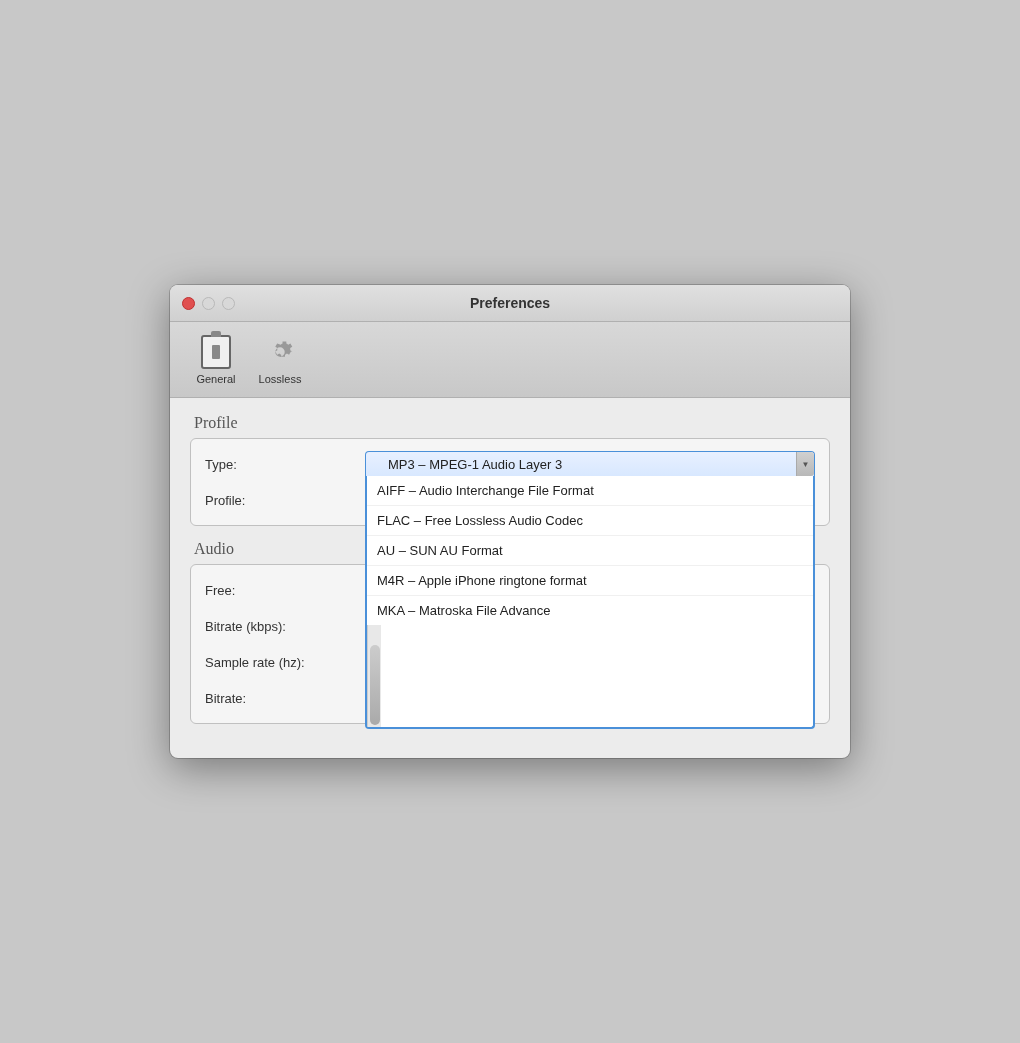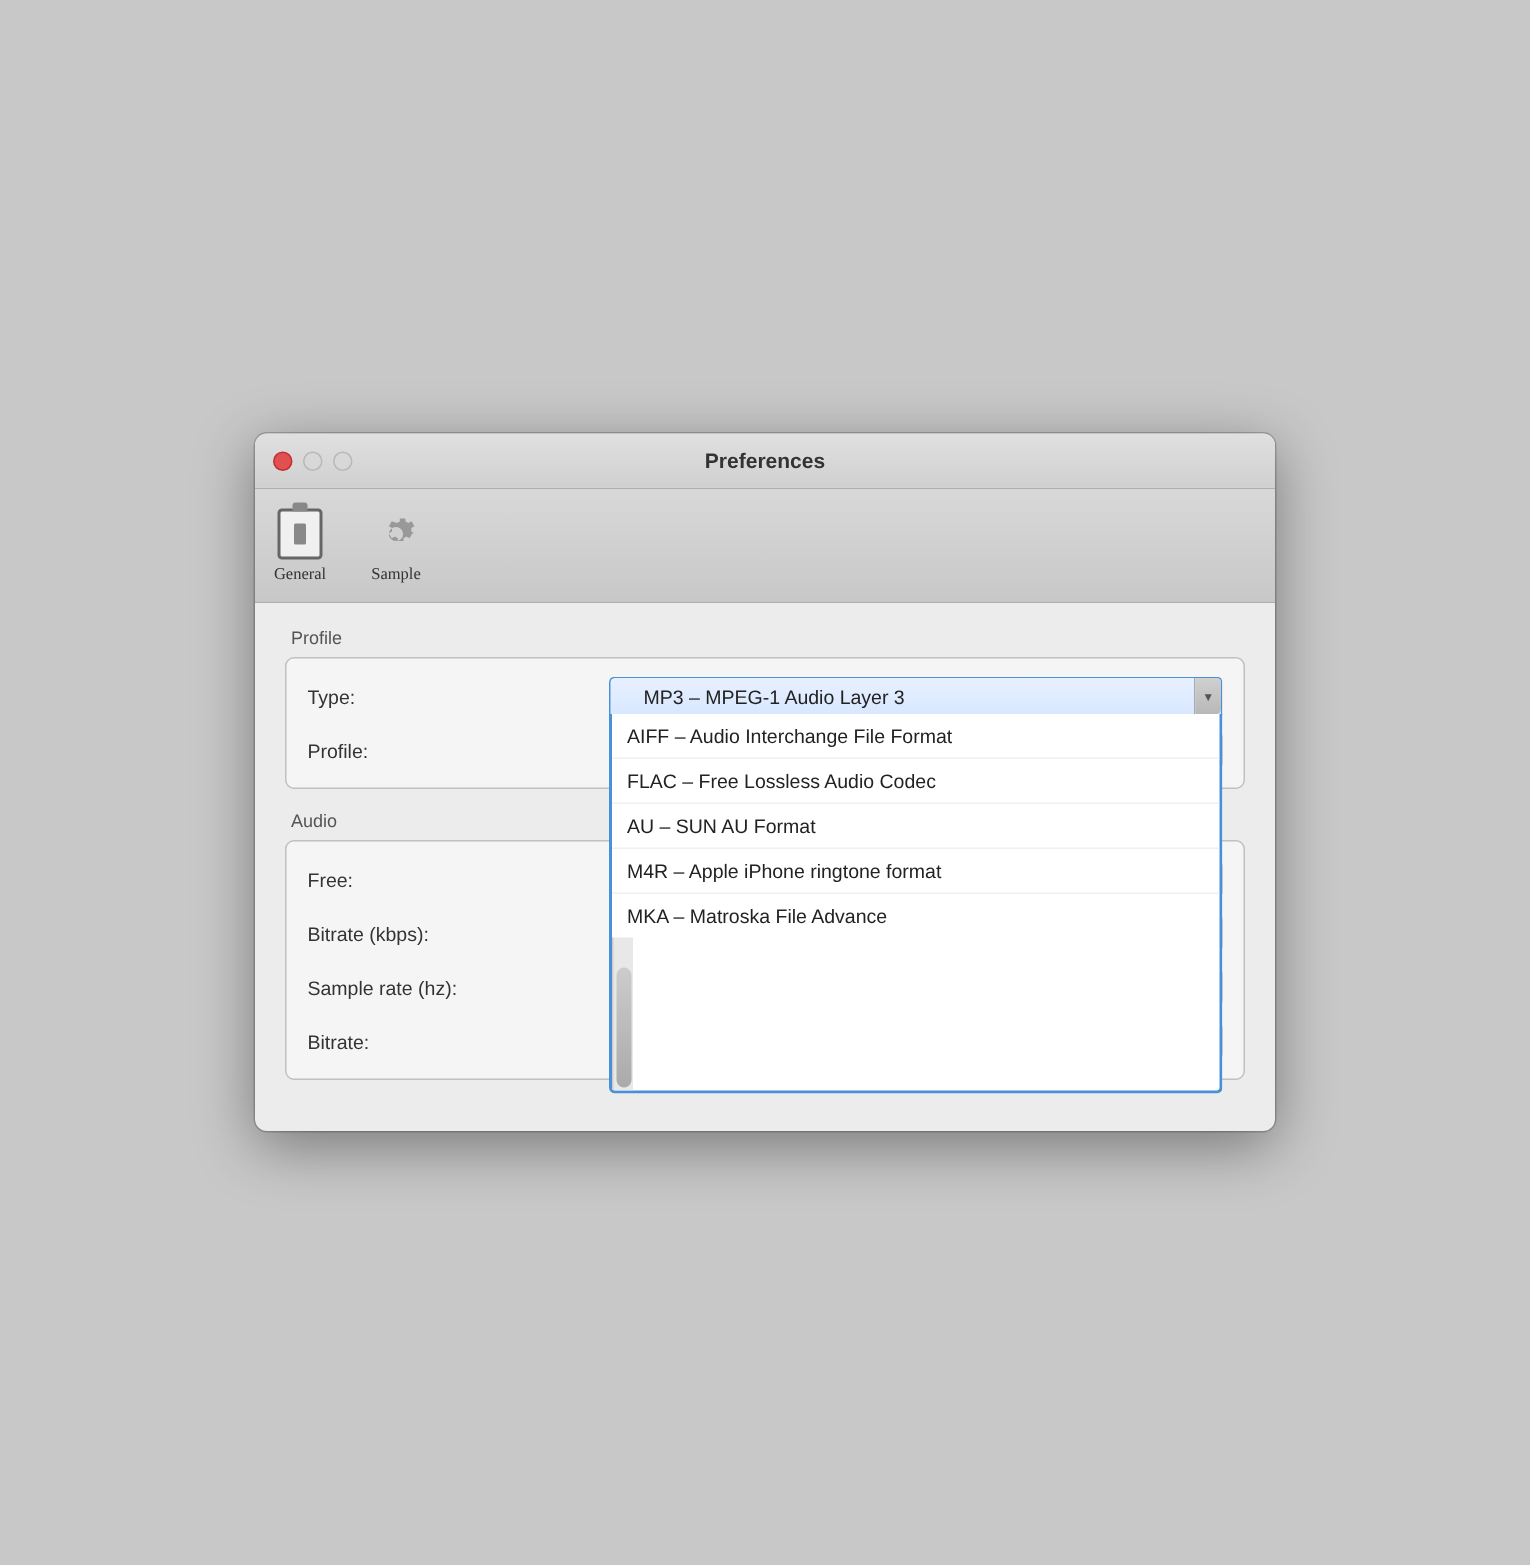--- a/index.html
+++ b/index.html
@@ -57,24 +57,23 @@
       font-size: 14px;
       font-weight: 600;
       color: #333;
       margin-bottom: 10px;
     }
 
     
     .toolbar {
       background: linear-gradient(to bottom, #d8d8d8, #c8c8c8);
       border-bottom: 1px solid #b0b0b0;
-      padding: 8px 0;
+      padding: 8px 16px;
       display: flex;
       gap: 4px;
-      font-family: Liberation Serif, serif;
     }
 
     .toolbar-button {
       display: flex;
       flex-direction: column;
       align-items: center;
       padding: 4px 8px;
       border-radius: 6px;
       cursor: pointer;
       min-width: 60px;
@@ -133,40 +132,40 @@
       height: 34px;
       fill: #888;
     }
 
     
     .content {
       padding: 16px 20px 20px 20px;
     }
 
     .section-label {
-      font-size: 12px;
+      font-size: 16px;
       color: #555;
       margin-bottom: 6px;
       margin-left: 4px;
+      font-family: Liberation Serif, serif;
     }
 
     .group-box {
       background: #f5f5f5;
       border: 1px solid #c0c0c0;
       border-radius: 6px;
       padding: 12px 14px;
       margin-bottom: 14px;
       position: relative;
     }
 
     .form-row {
       display: flex;
       align-items: center;
       margin-bottom: 10px;
-      gap: 41px;
     }
 
     .form-row:last-child { margin-bottom: 0; }
 
     .form-label {
       font-size: 13px;
       color: #333;
       width: 160px;
       flex-shrink: 0;
       font-weight: 500;
@@ -299,21 +298,21 @@
         <div class="icon-general"></div>
       </div>
       <span class="toolbar-label">General</span>
     </div>
     <div class="toolbar-button">
       <div class="toolbar-icon icon-gear">
         <svg viewBox="0 0 36 36" xmlns="http://www.w3.org/2000/svg">
           <path d="M18 23a5 5 0 1 1 0-10 5 5 0 0 1 0 10zm13-5.5l-2.2-1.3a9.1 9.1 0 0 0 0-2.4l2.2-1.3-2-3.5-2.3 1.3a9 9 0 0 0-2-1.2V7h-4v2.1a9 9 0 0 0-2 1.2L15 9l-2 3.5 2.2 1.3a9.1 9.1 0 0 0 0 2.4L13 17.5l2 3.5 2.3-1.3a9 9 0 0 0 2 1.2V23h4v-2.1a9 9 0 0 0 2-1.2l2.3 1.3 2-3.5z" fill="#999"></path>
         </svg>
       </div>
-      <span class="toolbar-label">Sample</span>
+      <span class="toolbar-label">Lossless</span>
     </div>
   </div>
 
   <div class="content">
 
     <div class="section-label">Profile</div>
     <div class="group-box profile-group">
 
       <div class="form-row type-row-container">
         <span class="form-label">Type:</span>

